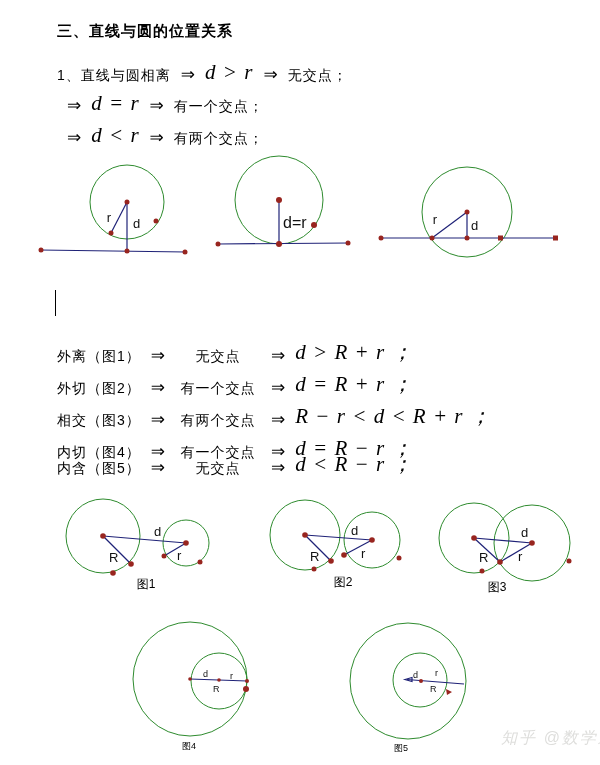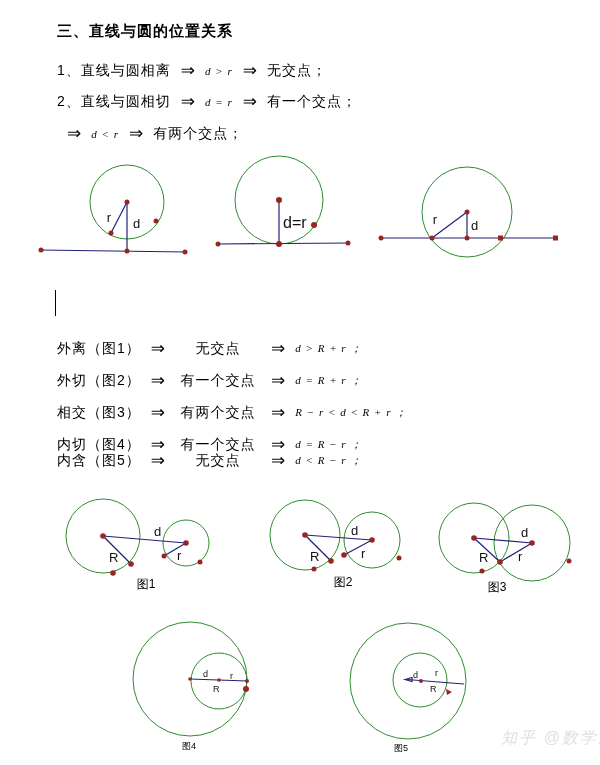--- a/index.html
+++ b/index.html
@@ -1,23 +1,23 @@
 <!DOCTYPE html>
 <html style="--circle-green: #2e8b2e; --line-navy: #1f2277; --dot-red: #98251f;"><head>
 <meta charset="utf-8">
 <style>
   html,body{margin:0;padding:0;background:#fff;}
   .page{position:relative;width:600px;height:765px;background:#ffffff;overflow:hidden;
         font-family:"Liberation Sans",sans-serif;color:#111;margin-left:32px;}
   h1.sec{position:absolute;left:25px;margin:0;font-size:15px;font-weight:bold;color:#000;
          font-family:"Liberation Sans",sans-serif;letter-spacing:1px;}
-  .t-line{position:absolute;left:25px;display:flex;align-items:center;white-space:nowrap;}
+  .t-line{position:absolute;left:25px;display:flex;align-items:flex-end;white-space:nowrap;}
   .zh{font-size:14px;color:#000;letter-spacing:1px;}
   .arr{font-family:"Liberation Serif",serif;font-size:17px;color:#000;margin:0 10px;}
-  .math{font-family:"Liberation Serif",serif;font-style:italic;font-size:11px;color:#000;letter-spacing:1px;}
+  .math{font-family:"Liberation Serif",serif;font-style:italic;font-size:21px;color:#000;letter-spacing:1px;}
   .points{display:inline-block;min-width:86px;text-align:center;}
   .cursor-bar{position:absolute;width:1px;height:26px;background:#000;}
   .watermark{position:absolute;font-size:16px;color:#dededc;letter-spacing:2px;font-style:italic;}
   svg{position:absolute;overflow:visible;}
   .gc{fill:none;stroke:var(--circle-green,#2e8b2e);stroke-width:1;}
   .nl{stroke:var(--line-navy,#1f2277);stroke-width:1.2;fill:none;}
   .dot{fill:var(--dot-red,#98251f);stroke:none;}
   .sq{fill:var(--dot-red,#98251f);stroke:none;}
   .lbl{font:13px "Liberation Sans",sans-serif;fill:#111;}
   .lbl-lg{font:16px "Liberation Sans",sans-serif;fill:#111;}
@@ -33,21 +33,20 @@
   <h1 class="sec" style="top:22px">三、直线与圆的位置关系</h1>
 
   <div class="t-line" style="top:60px">
     <span class="zh">1、直线与圆相离</span>
     <span class="arr">⇒</span>
     <span class="math">d &gt; r</span>
     <span class="arr">⇒</span>
     <span class="zh">无交点；</span>
   </div>
   <div class="t-line" style="top:91px">
-    <span class="zh">2、直线与圆相切</span>
     <span class="arr">⇒</span>
     <span class="math">d = r</span>
     <span class="arr">⇒</span>
     <span class="zh">有一个交点；</span>
   </div>
   <div class="t-line" style="top:123px">
     <span class="arr">⇒</span>
     <span class="math">d &lt; r</span>
     <span class="arr">⇒</span>
     <span class="zh">有两个交点；</span>

